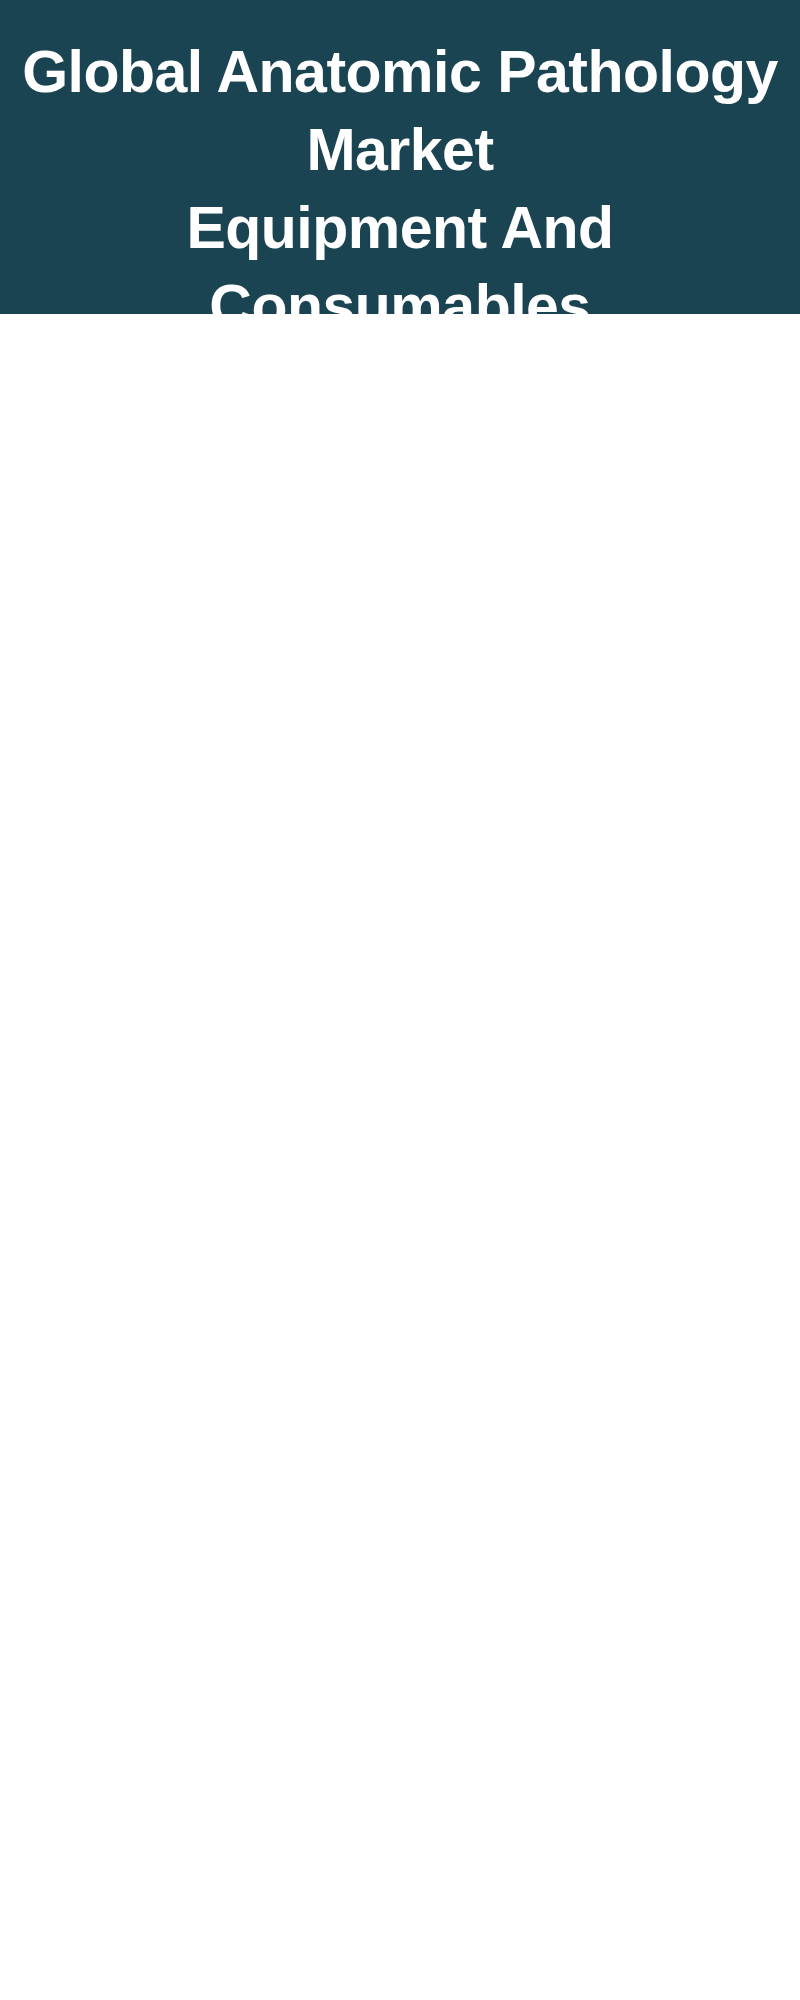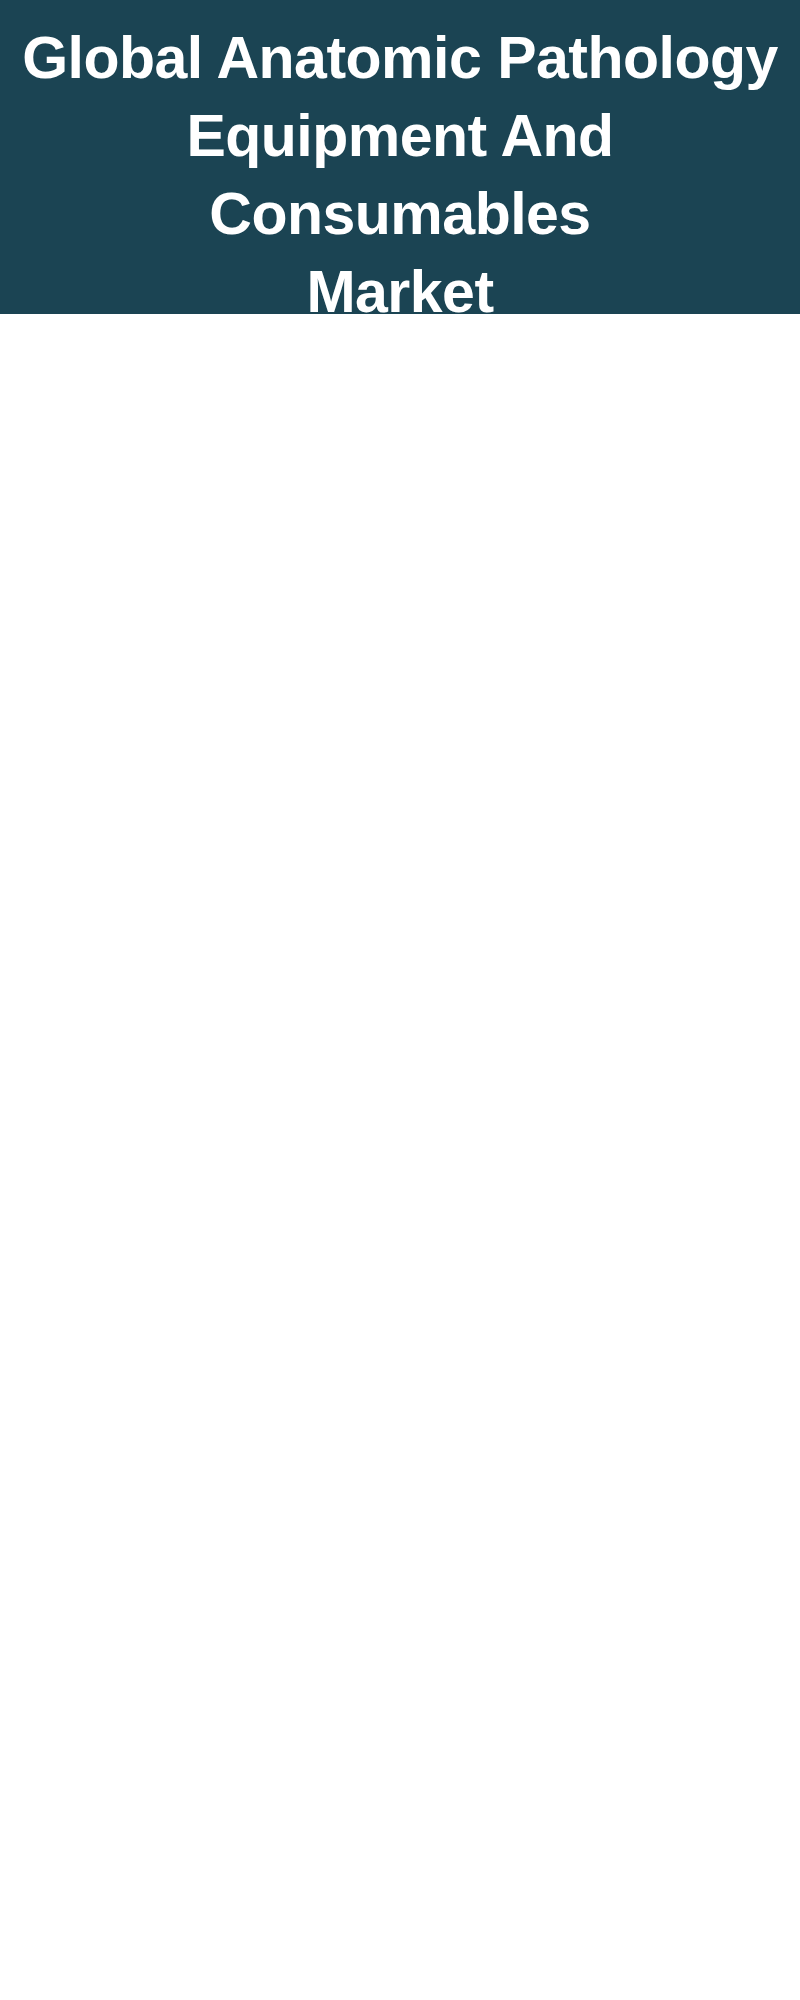--- a/index.html
+++ b/index.html
@@ -1,29 +1,29 @@
 <!DOCTYPE html>
 <html><head>
 <meta charset="utf-8">
 <style>
   html,body{margin:0;padding:0;}
   body{width:800px;height:2000px;background:#ffffff;font-family:"Liberation Sans",sans-serif;overflow:hidden;}
   .page{position:relative;width:800px;height:2000px;background:#fff;}
 
   
   .header{position:absolute;left:0;top:0;width:800px;height:314px;background:#1b4453;}
-  .header-title{position:absolute;left:0;top:19px;width:800px;text-align:center;color:#ffffff;
+  .header-title{position:absolute;left:0;top:33px;width:800px;text-align:center;color:#ffffff;
      font-size:59px;font-weight:bold;line-height:78px;letter-spacing:-0.5px;}
 </style>
 </head>
 <body>
 
 <div class="page">
 
   <div class="header">
     <div class="header-title">
       <div>Global Anatomic Pathology</div>
+      <div>Market</div>
       <div>Equipment And Consumables</div>
-      <div>Market</div>
     </div>
   </div>
 
 </div>
 
 </body></html>

